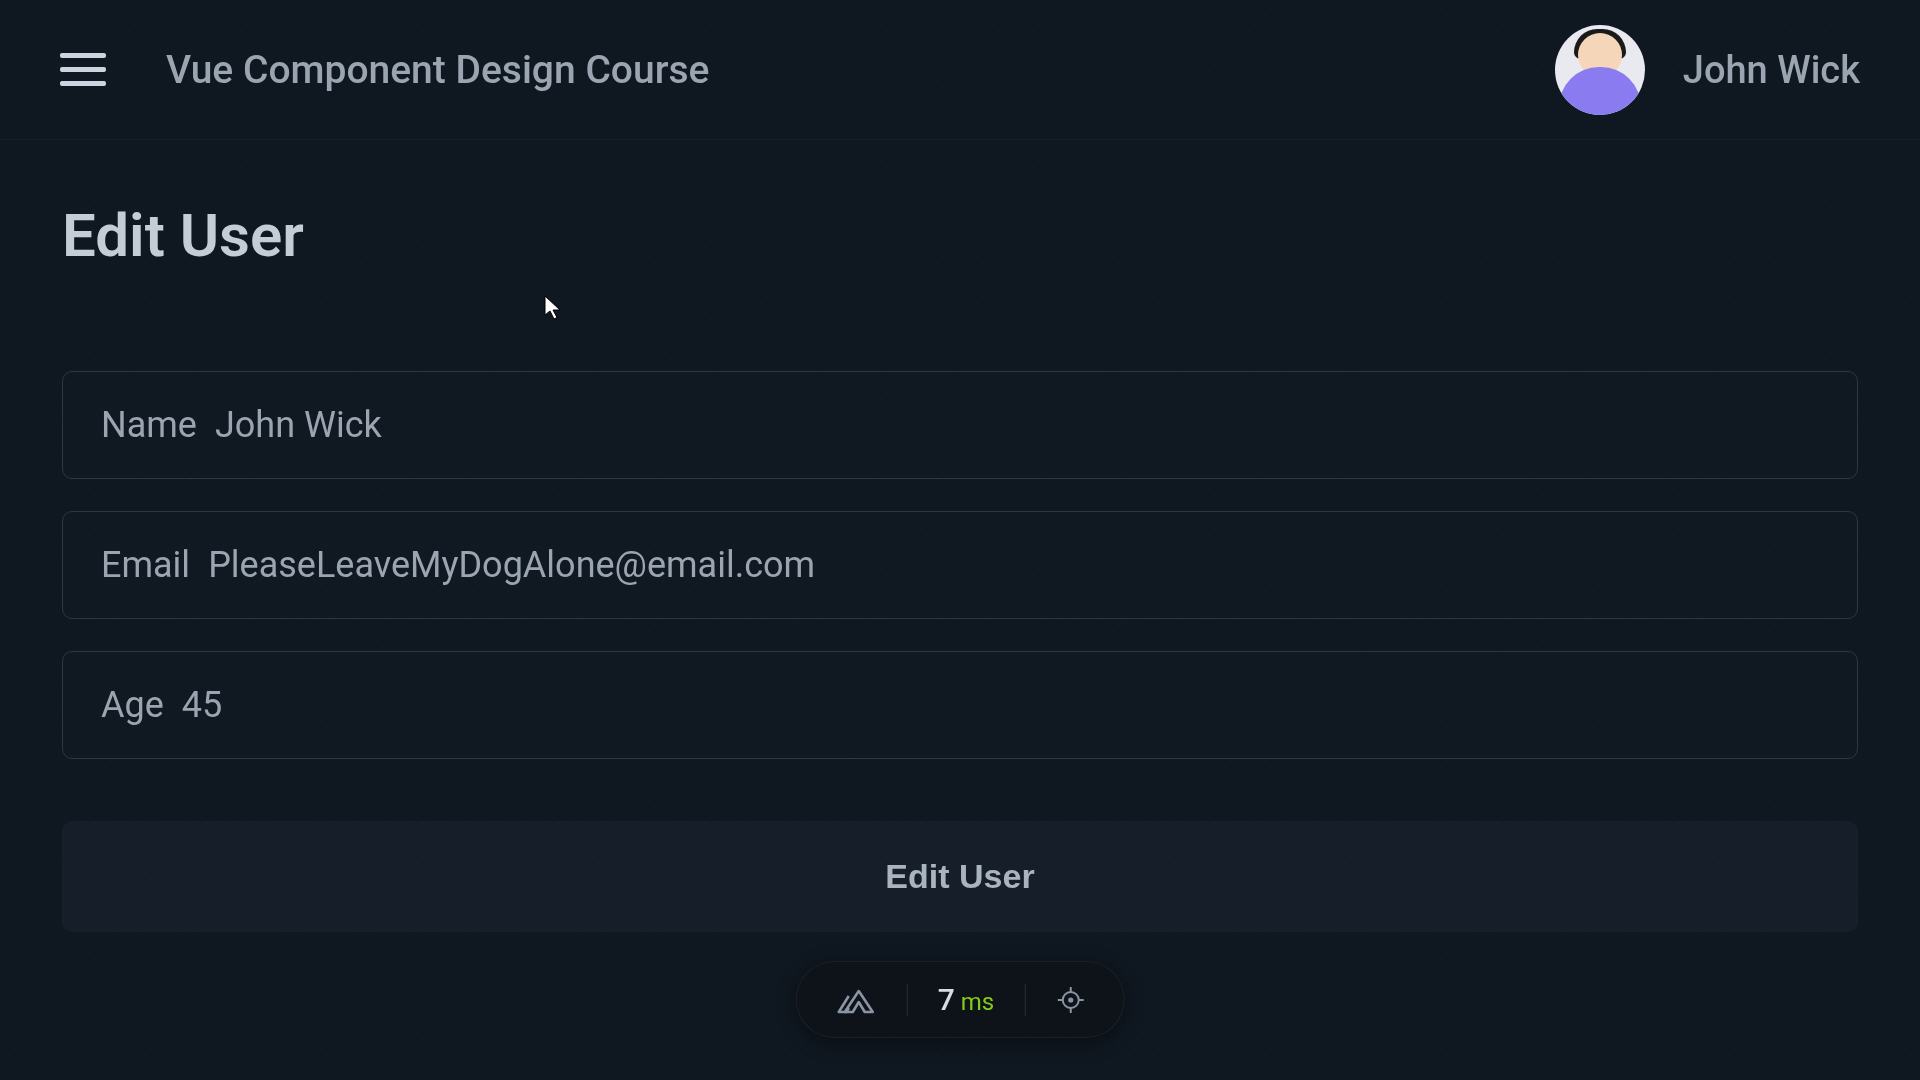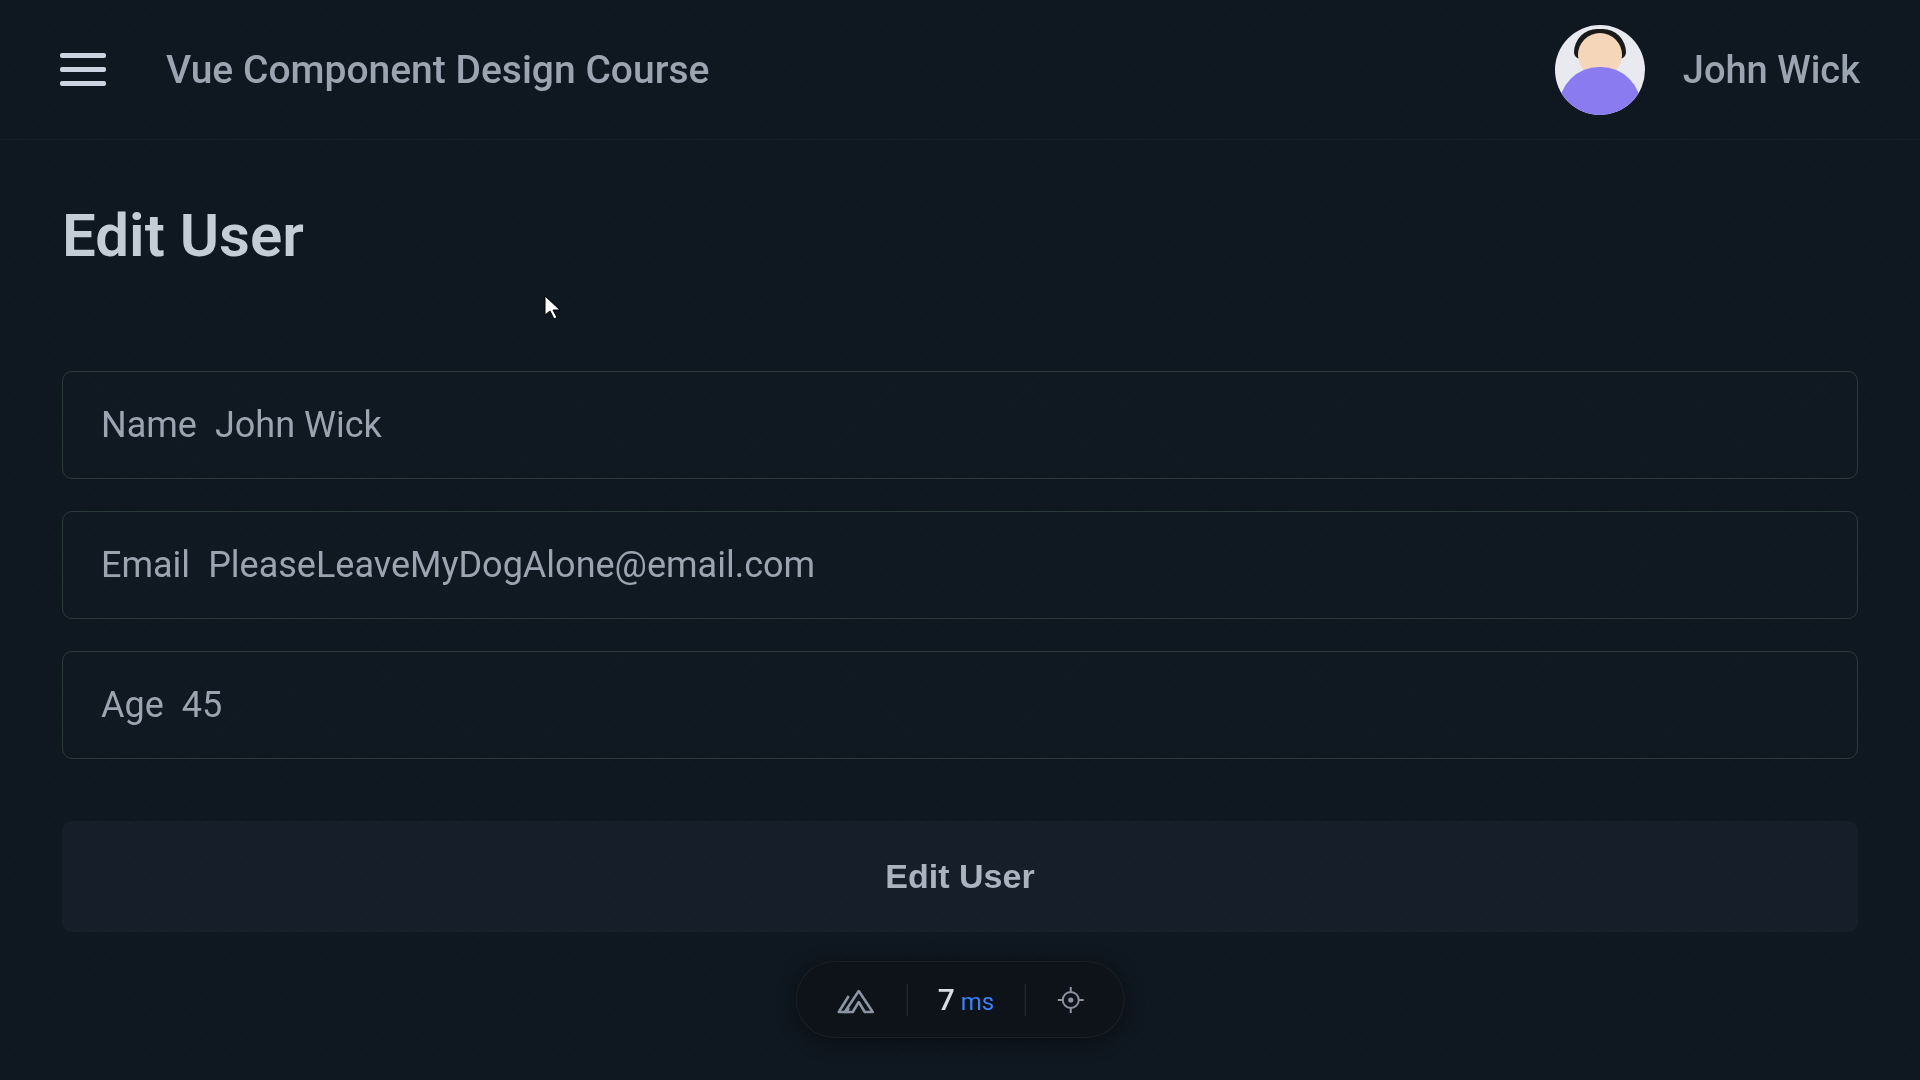--- a/index.html
+++ b/index.html
@@ -188,21 +188,21 @@
       align-items: baseline;
       gap: 6px;
       font-size: 28px;
     }
     .perf-value {
       color: #d9dde3;
       font-weight: 500;
       font-size: 30px;
     }
     .perf-unit {
-      color: #3b82f6;
+      color: #84cc16;
       font-size: 24px;
     }
     .target-icon svg {
       width: 30px;
       height: 30px;
       display: block;
     }
     .cursor {
       position: absolute;
       left: 544px;

